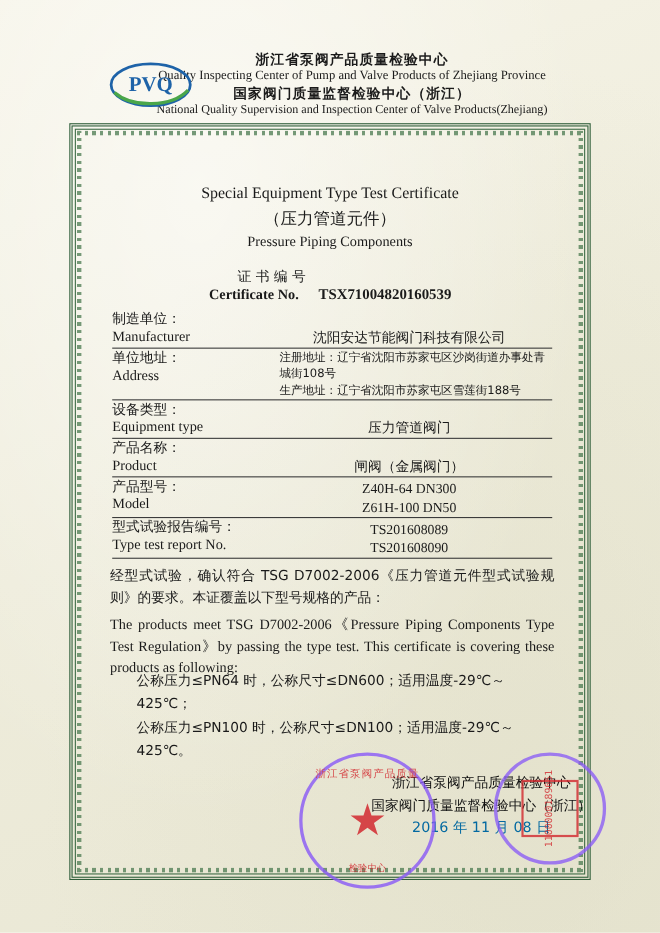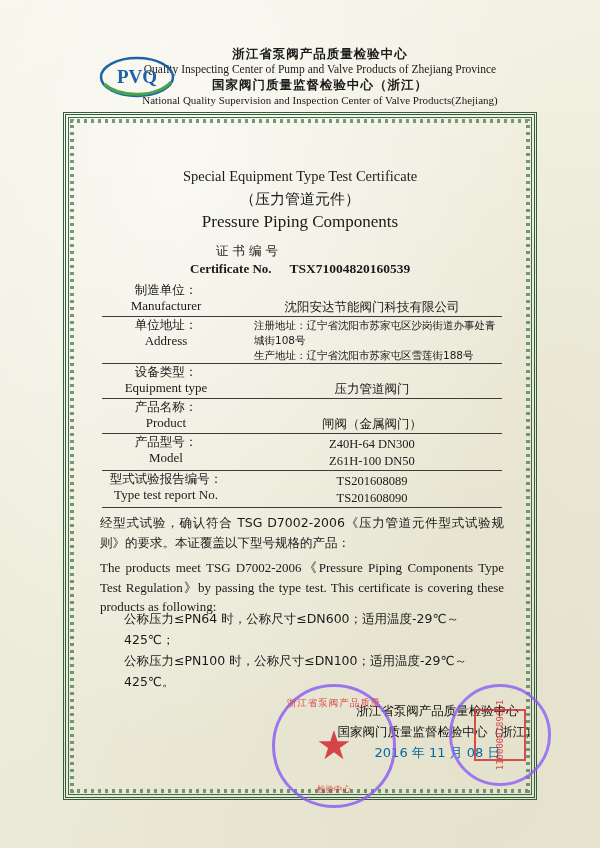--- a/index.html
+++ b/index.html
@@ -139,21 +139,21 @@
     text-align: center;
     font-size: 15px;
     font-family: "DejaVu Sans", sans-serif;
   }
   .subtitle-en {
     position: absolute;
     left: 0;
     top: 212px;
     width: 600px;
     text-align: center;
-    font-size: 17px;
+    font-size: 13px;
     font-family: "Liberation Serif", serif;
   }
 
   
   .certno {
     position: absolute;
     left: 190px;
     top: 243px;
     width: 330px;
   }
@@ -189,21 +189,21 @@
     position: relative;
     min-height: 34px;
     border-bottom: 1px solid #3b3b3b;
     margin-bottom: 0;
   }
   .field .labels {
     position: absolute;
     left: 0;
     top: 0;
     width: 128px;
-    text-align: center;
+    text-align: left;
   }
   .field .lab-cn {
     display: block;
     font-size: 12.5px;
     line-height: 16px;
     font-family: "DejaVu Sans", sans-serif;
   }
   .field .lab-en {
     display: block;
     font-size: 13px;

